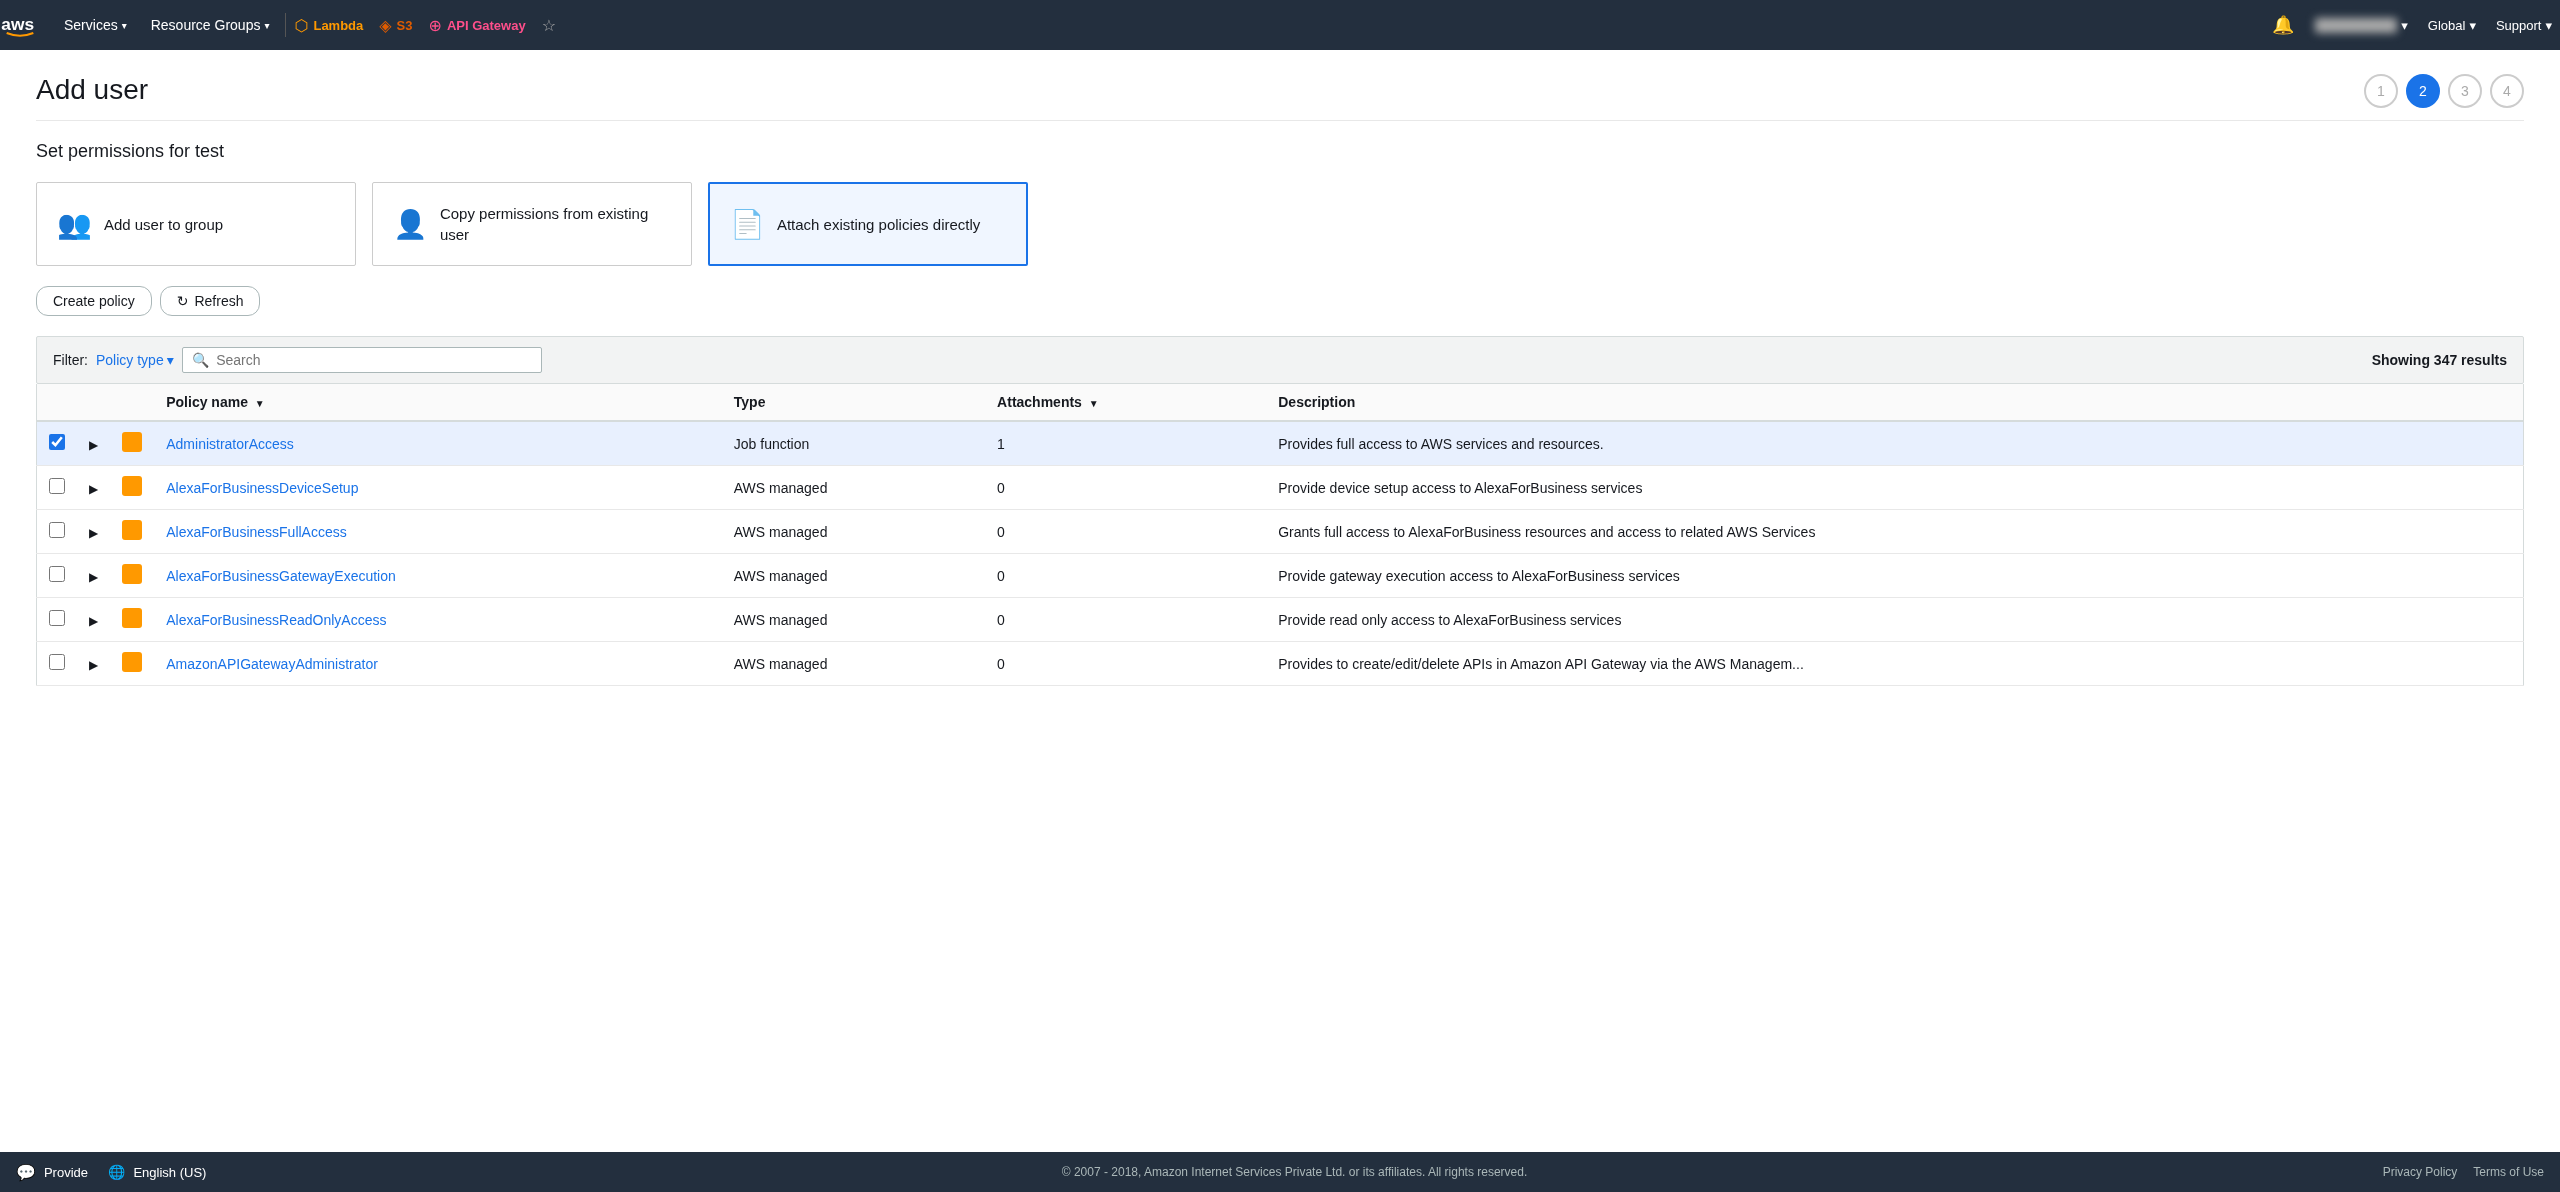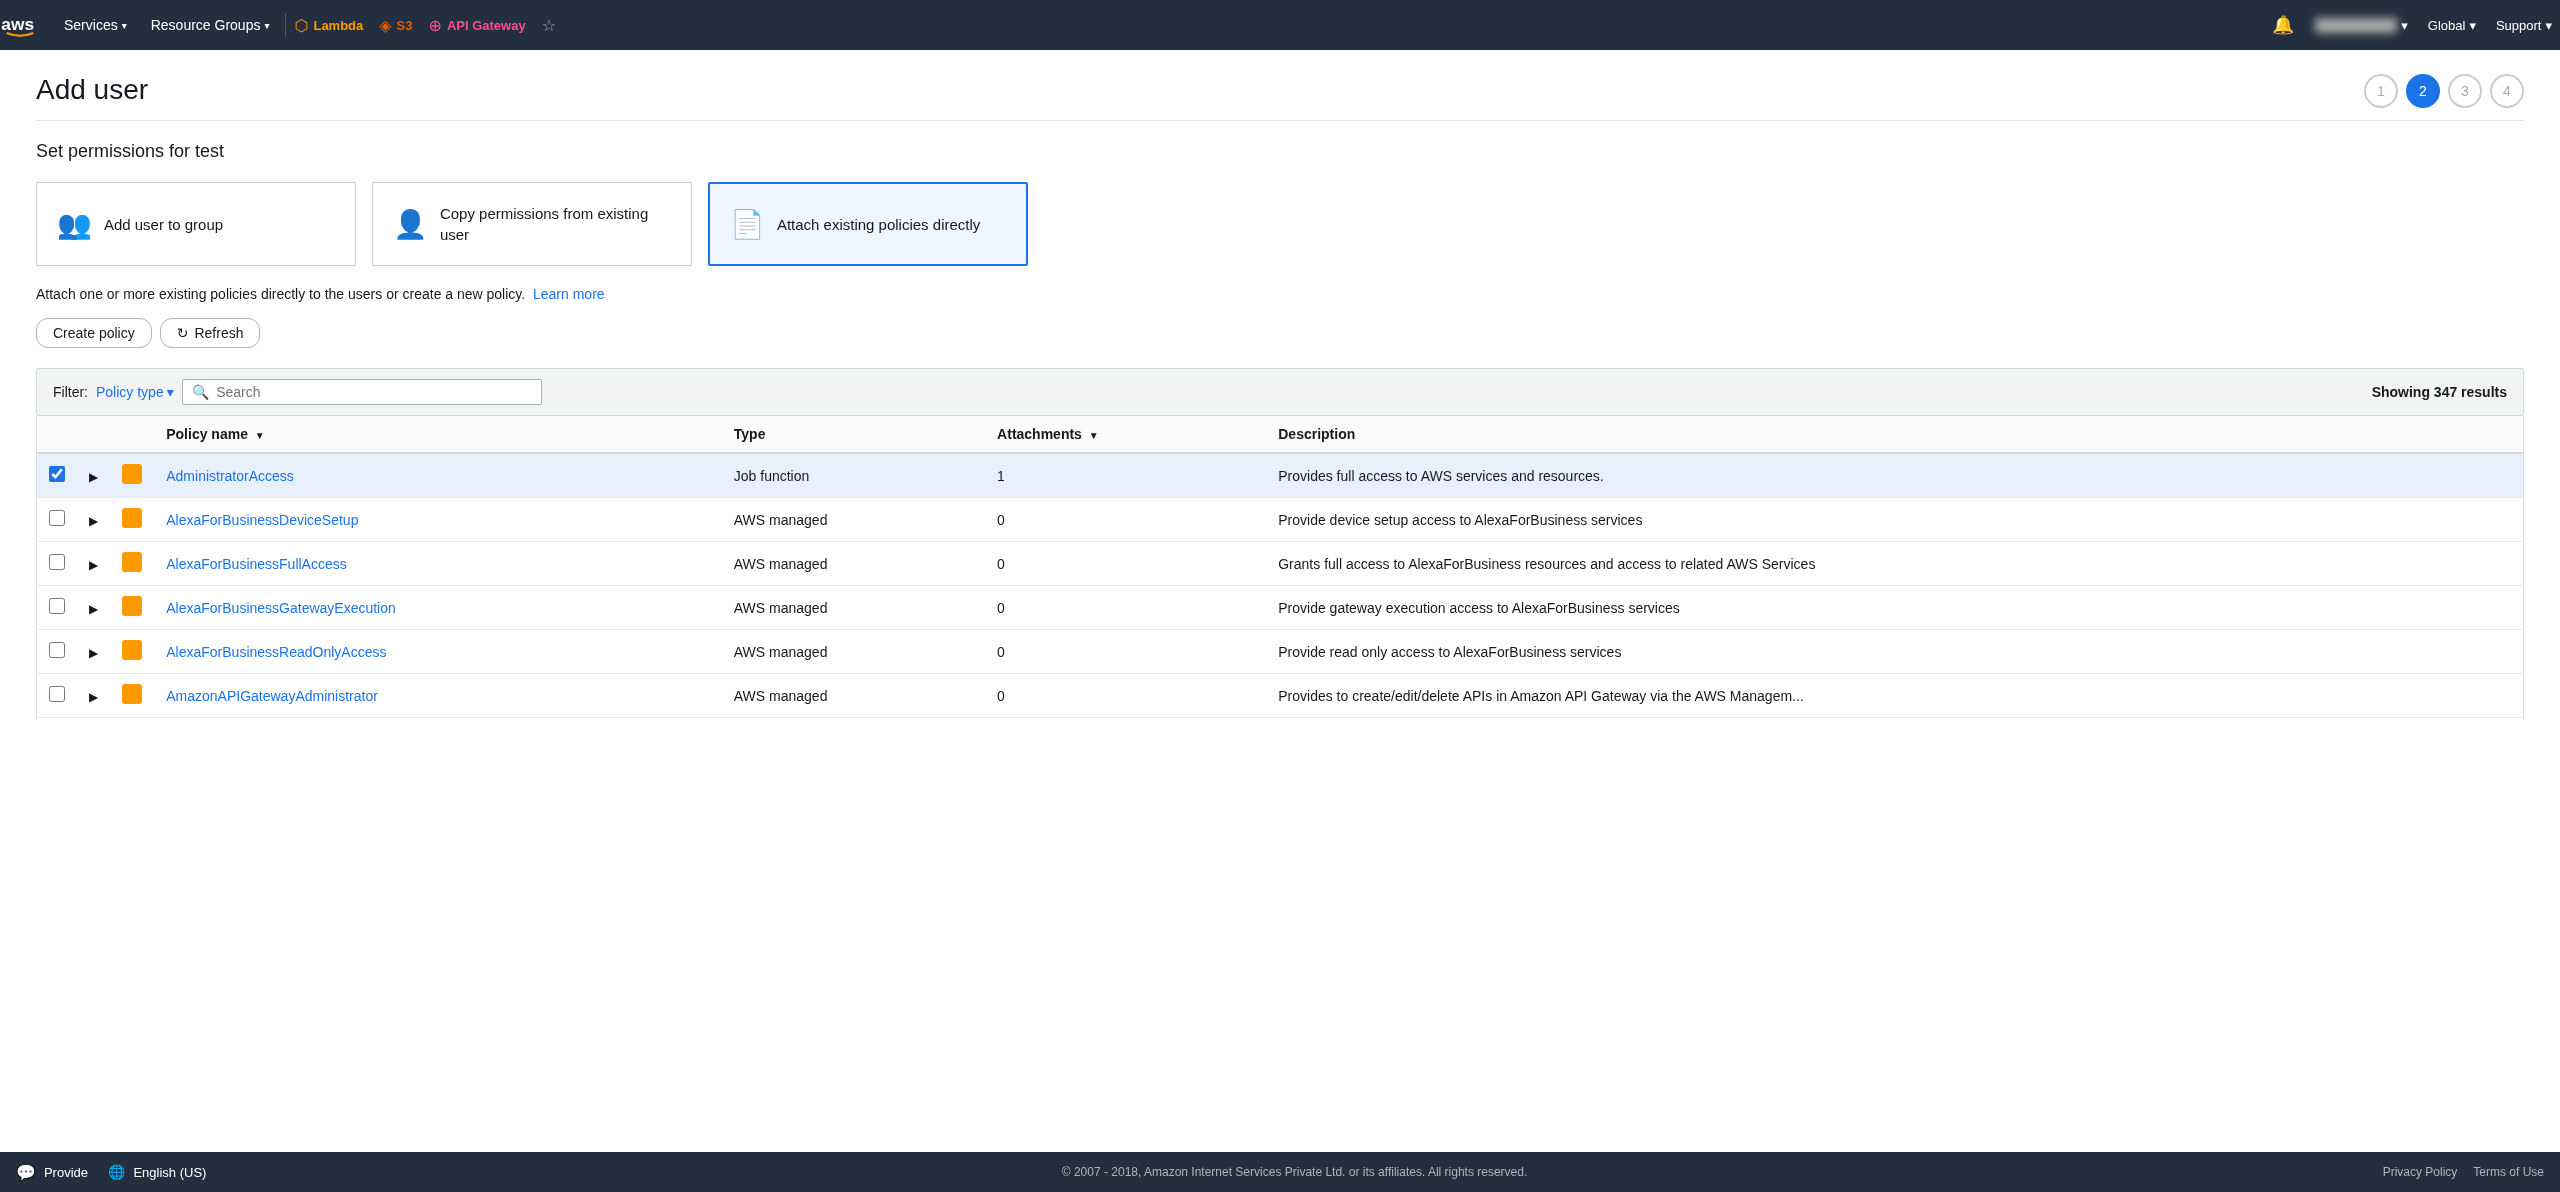--- a/index.html
+++ b/index.html
@@ -197,24 +197,20 @@
       <span class="card-label">Copy permissions from existing user</span>
     </div>
 
     <div class="permission-card selected">
       <span class="doc-icon">📄</span>
       <span class="card-label">Attach existing policies directly</span>
     </div>
 
   </div>
 
-  <p class="description-text">
-    <span>Attach one or more existing policies directly to the users or create a new policy.</span>
-    &nbsp;<a href="#">Learn more</a>
-  </p>
 
   <div class="btn-row">
     <button class="btn btn-default">Create policy</button>
     <button class="btn btn-default">
       <span>↻</span>
       <span>Refresh</span>
     </button>
   </div>
 
   <div class="filter-bar">

